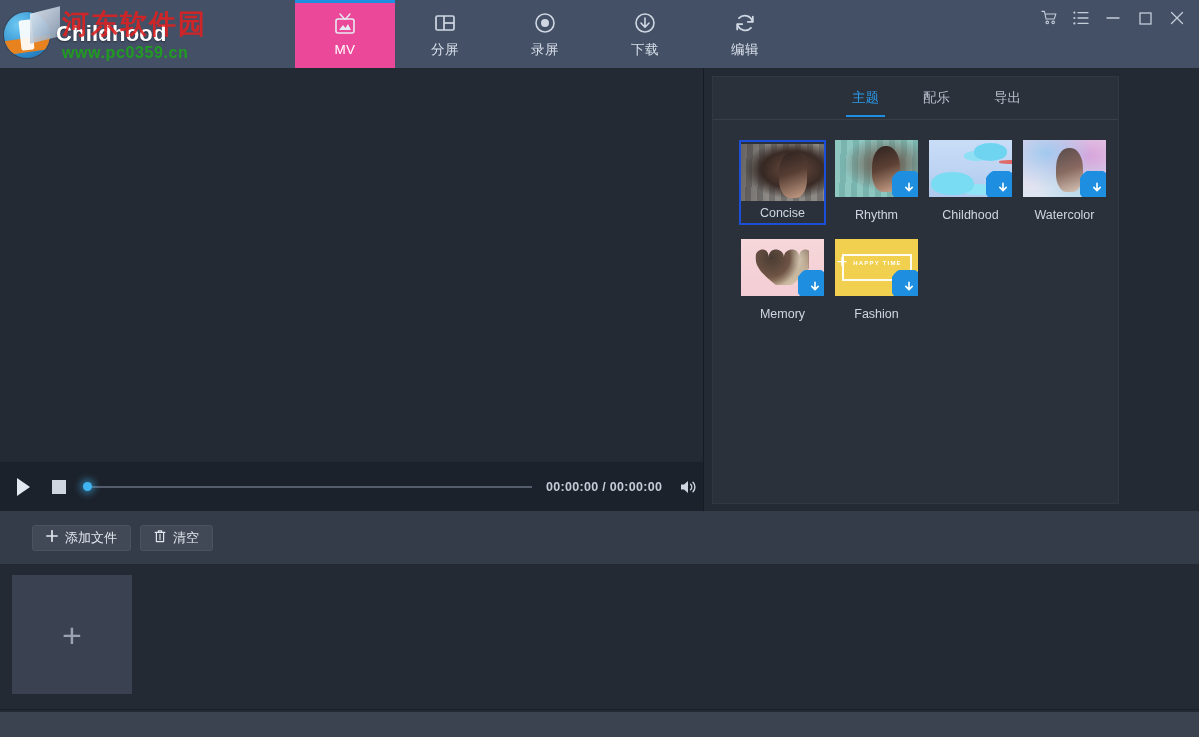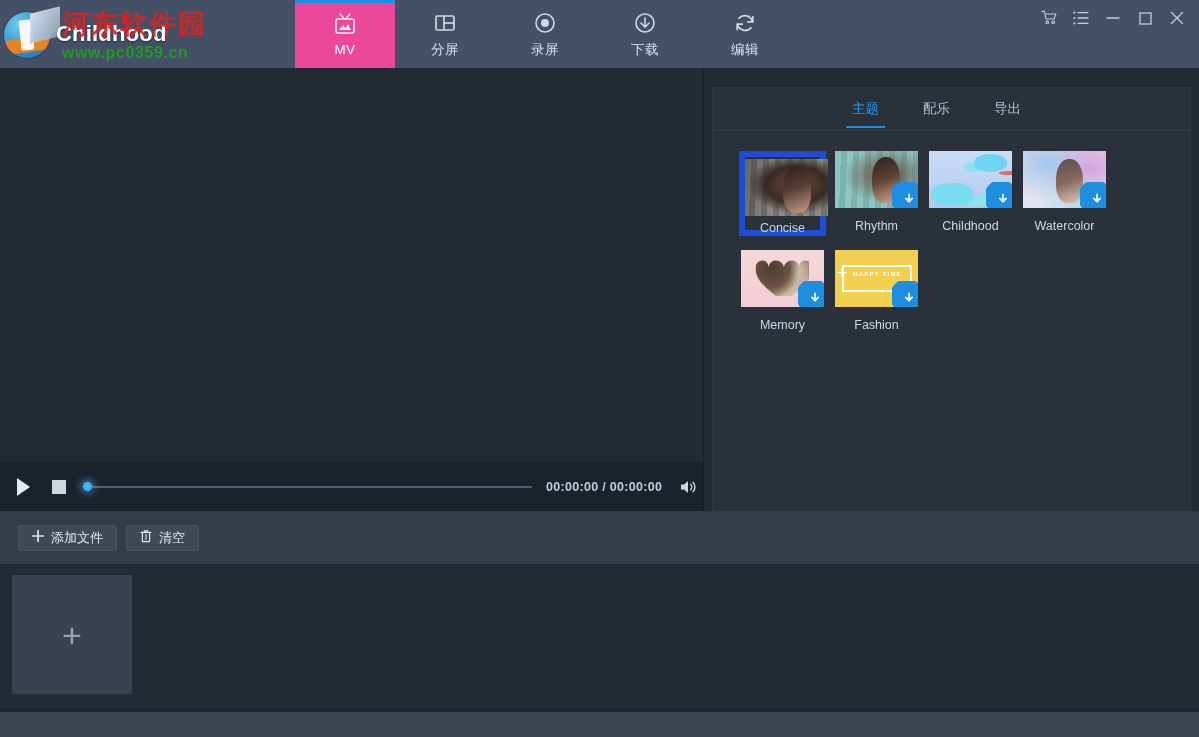--- a/index.html
+++ b/index.html
@@ -156,22 +156,22 @@
     margin-left: 14px;
     color: #c3ccd8; font-size: 12.5px;
     letter-spacing: .3px;
     white-space: nowrap;
     font-weight: bold;
   }
   .vol-icon { margin-left: 16px; width: 20px; height: 20px; }
 
   
   .rpanel {
-    position: absolute; left: 712px; top: 87px;
-    width: 479px; height: 428px;
+    position: absolute; left: 712px; top: 76px;
+    width: 407px; height: 428px;
     background: #2a313b;
     border: 1px solid #303843;
     box-sizing: border-box;
   }
   .rtabs {
     position: relative;
     height: 42px;
     display: flex; align-items: center; justify-content: flex-start;
     padding-left: 139px;
     gap: 44px;
@@ -198,21 +198,21 @@
     width: 87px;
     display: flex; flex-direction: column; align-items: center;
   }
   .thumb-outer {
     position: relative;
     width: 87px; height: 61px;
     box-sizing: border-box;
     padding: 0;
   }
   .theme-cell.selected .thumb-outer {
-    border: 6px solid #1d4ed8;
+    border: 2px solid #1d4ed8;
     padding: 0;
     width: 87px; height: 85px;
     display: block;
   }
   .thumb {
     position: relative;
     width: 83px; height: 57px;
     margin: 0 auto;
     overflow: hidden;
   }
@@ -343,21 +343,21 @@
     height: 26px;
     display: flex; align-items: center; gap: 7px;
     padding: 0 13px;
     background: #414957;
     border: 1px solid #4b5costume;
     border: 1px solid #4b5363;
     border-radius: 3px;
     color: #e2e7ee; font-size: 13px;
     box-sizing: border-box;
   }
-  .tbtn.first { margin-left: 18px; font-family: Liberation Mono, monospace; }
+  .tbtn.first { margin-left: 32px; font-family: Liberation Mono, monospace; }
   .tbtn.second { margin-left: 9px; }
 
   
   .timeline {
     position: absolute; left: 0; top: 564px;
     width: 1199px; height: 148px;
     background: #242a33;
   }
   .dropzone {
     position: absolute; left: 12px; top: 11px;

